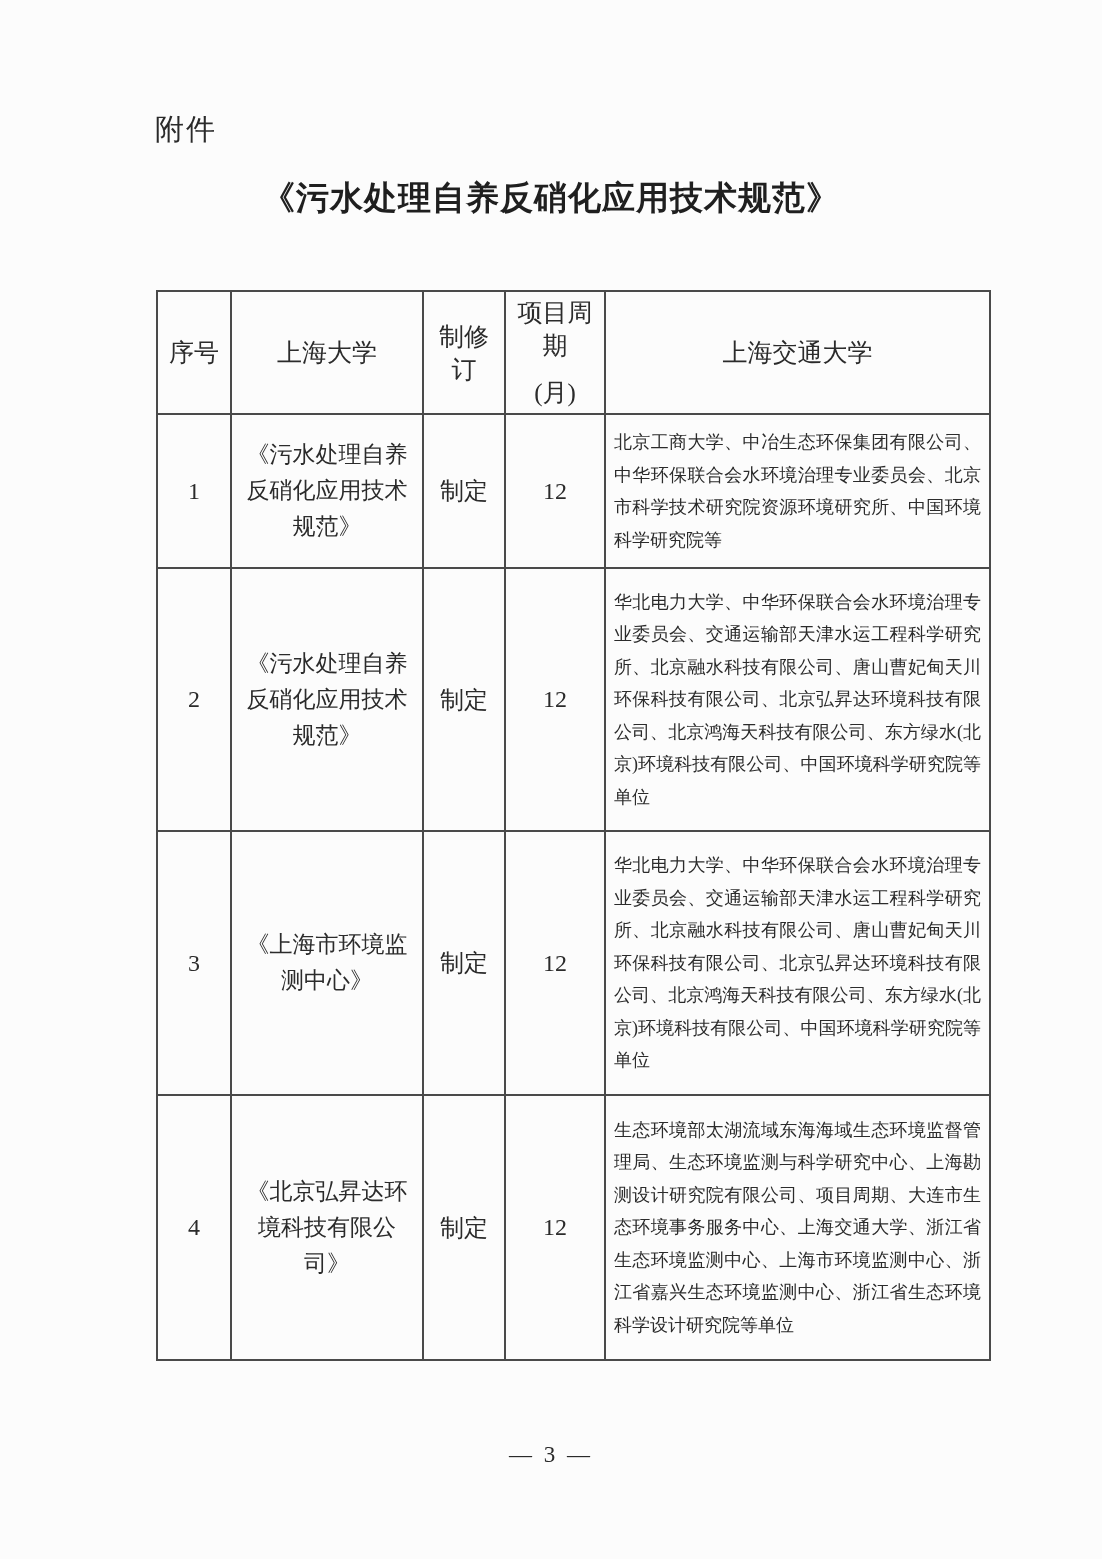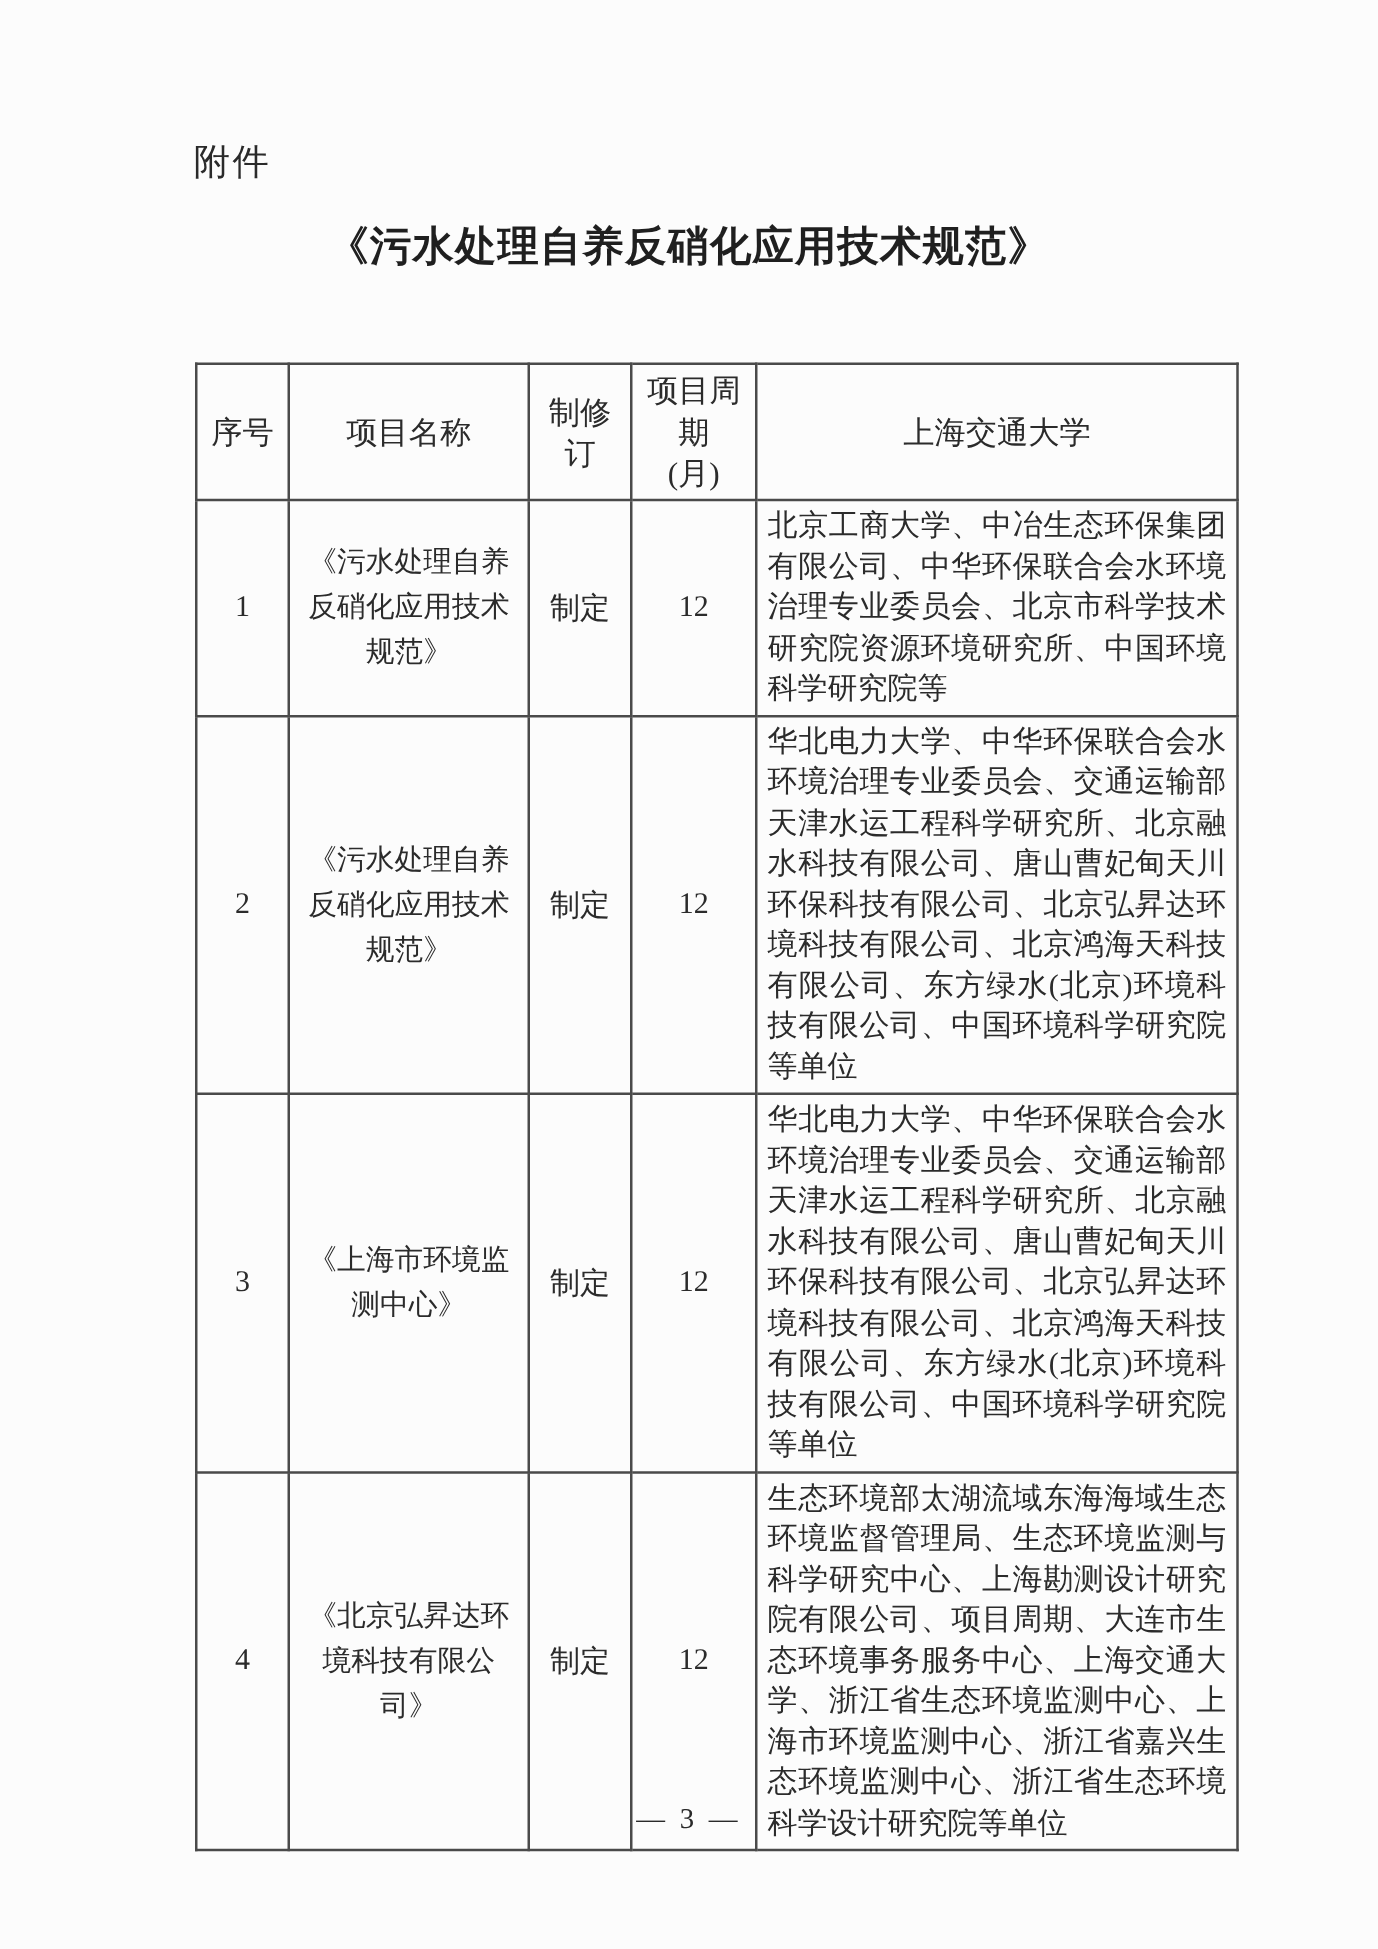--- a/index.html
+++ b/index.html
@@ -64,36 +64,36 @@
   .col-no    { width: 74px; }
   .col-name  { width: 192px; }
   .col-rev   { width: 82px; }
   .col-per   { width: 100px; }
   .col-units { width: 385px; }
   th.h-cell {
     text-align: center;
     font-size: 25px;
     color: #262626;
   }
-  th.h-cell .period-line1 { }
+  th.h-cell .period-line1 { margin-bottom: 14px; }
   th.h-cell .period-line2 { margin-top: 0; }
   td.c-no, td.c-rev, td.c-per {
     text-align: center;
     font-size: 24px;
   }
   td.c-name {
     text-align: center;
     font-size: 23px;
     line-height: 36px;
     padding: 4px 4px;
   }
   td.c-units {
     text-align: justify;
     text-justify: inter-ideograph;
-    font-size: 24px;
+    font-size: 18px;
     line-height: 32.5px;
     padding: 8px 10px;
   }
   .page-footer {
     position: absolute;
     left: 0;
     top: 1442px;
     width: 1102px;
     text-align: center;
     font-size: 23px;
@@ -116,21 +116,21 @@
     <colgroup>
       <col class="col-no">
       <col class="col-name">
       <col class="col-rev">
       <col class="col-per">
       <col class="col-units">
     </colgroup>
     <thead>
       <tr class="header-row">
         <th class="h-cell">序号</th>
-        <th class="h-cell">项目名称</th>
+        <th class="h-cell">上海大学</th>
         <th class="h-cell">制修订</th>
         <th class="h-cell">
           <div class="period-line1">项目周期</div>
           <div class="period-line2">(月)</div>
         </th>
         <th class="h-cell">上海交通大学</th>
       </tr>
     </thead>
     <tbody>
       <tr class="row-1">

